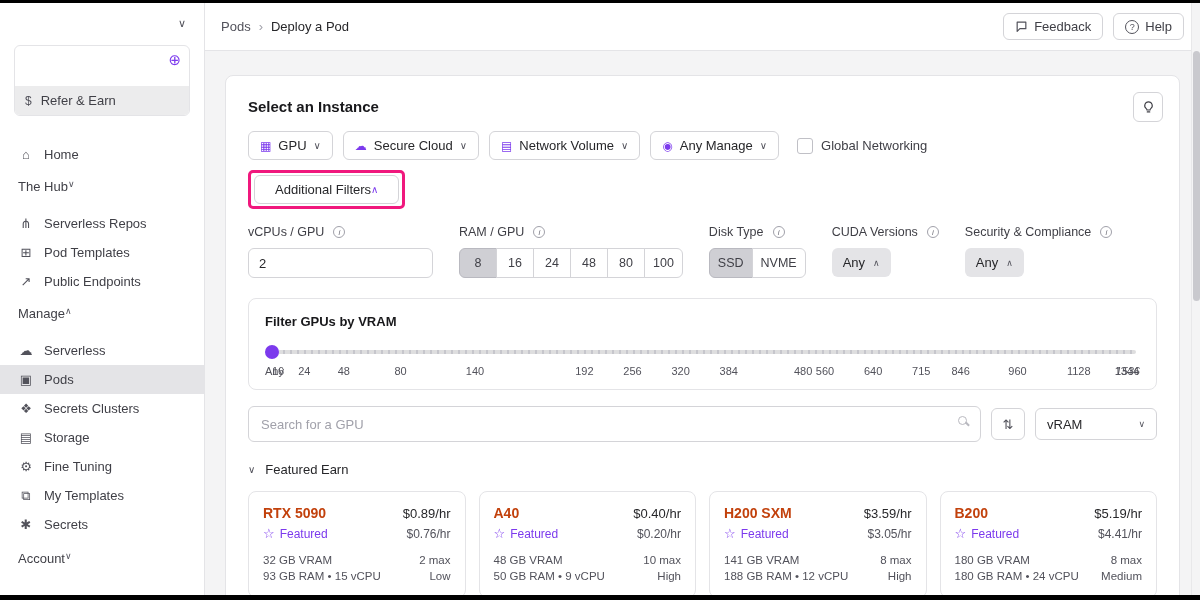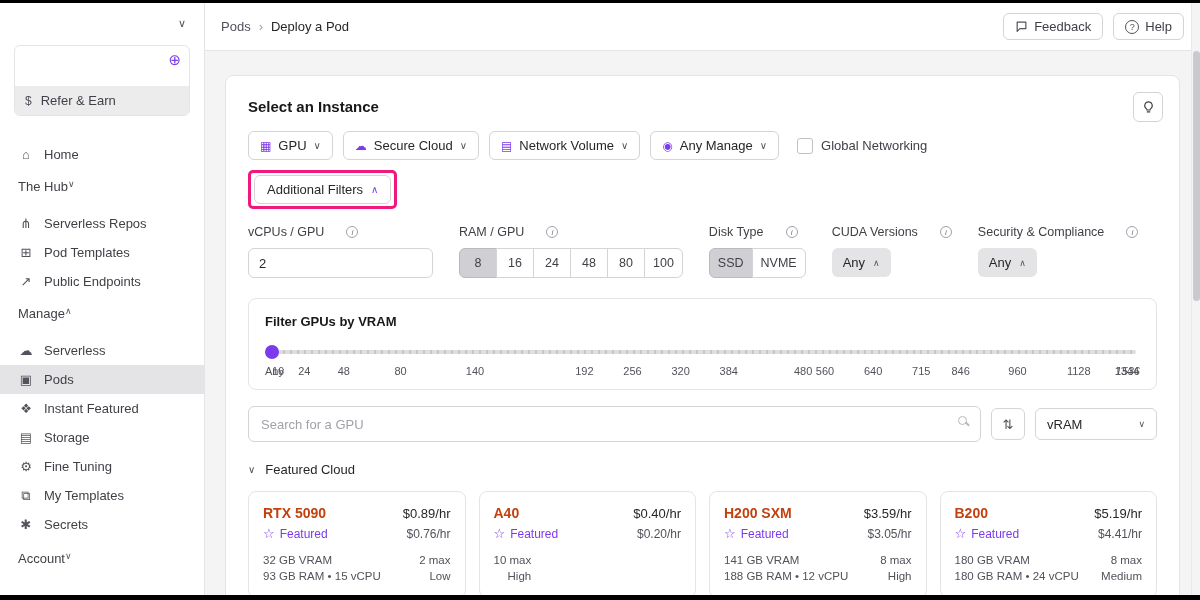--- a/index.html
+++ b/index.html
@@ -46,25 +46,25 @@
   .bulb-btn { position:absolute; top:16px; right:16px; width:30px; height:30px; border:1px solid #d4d4d8; border-radius:6px; background:#fff; display:flex; align-items:center; justify-content:center; cursor:pointer; }
 
   .pills-row { display:flex; align-items:center; gap:10px; margin-top:16px; }
   .pill { display:flex; align-items:center; gap:7px; border:1px solid #d4d4d8; border-radius:6px; background:#fff; padding:6px 11px; font:inherit; cursor:pointer; color:#27272a; }
   .pill .p-icon { color:var(--accent,#7c3aed); font-size:12px; }
   .pill .p-chev { color:#52525b; font-size:10px; }
   .gn-check { display:flex; align-items:center; gap:8px; margin-left:8px; cursor:pointer; }
   .checkbox { width:16px; height:16px; border:1.5px solid #c0c0c6; border-radius:3px; background:#fff; }
 
   .annotation { display:inline-block; border:3px solid var(--pink,#f0187d); border-radius:5px; padding:2px 3px; margin-top:10px; }
-  .af-btn { display:flex; align-items:center; gap:8px; border:1px solid #d4d4d8; border-radius:6px; background:#fff; padding:6px 12px; font:inherit; color:#27272a; cursor:pointer; }
+  .af-btn { display:flex; align-items:center; border:1px solid #d4d4d8; border-radius:6px; background:#fff; padding:6px 20px; font:inherit; color:#27272a; cursor:pointer; }
   .af-btn .af-chev { color:var(--accent,#7c3aed); font-size:10px; }
 
   .controls-row { display:flex; gap:26px; margin-top:16px; align-items:flex-start; }
-  .ctl-label { display:flex; align-items:center; gap:22px; color:#3f3f46; font-size:12.5px; margin-bottom:9px; }
+  .ctl-label { display:flex; align-items:center; gap:9px; color:#3f3f46; font-size:12.5px; margin-bottom:9px; }
   .info-icon { width:12px; height:12px; border:1px solid #a1a1aa; border-radius:50%; display:inline-flex; align-items:center; justify-content:center; font-size:8px; color:#71717a; font-style:italic; }
   .text-input { width:185px; height:30px; border:1px solid #d4d4d8; border-radius:6px; padding:0 10px; font:inherit; color:#27272a; }
   .seg { display:flex; }
   .seg-opt { min-width:38px; height:30px; border:1px solid #d4d4d8; margin-left:-1px; background:#fff; font:inherit; font-size:12.5px; color:#3f3f46; cursor:pointer; padding:0 8px; }
   .seg-opt:first-child { margin-left:0; border-radius:6px 0 0 6px; }
   .seg-opt:last-child { border-radius:0 6px 6px 0; }
   .seg-opt.seg-selected { background:#cfcfd4; border-color:#b9b9c0; }
   .gray-dd { display:inline-flex; align-items:center; gap:8px; background:#e4e4e7; border:none; border-radius:6px; padding:7px 11px; font:inherit; color:#27272a; cursor:pointer; }
   .gray-dd .dd-chev { font-size:9px; color:#52525b; }
 
@@ -155,21 +155,21 @@
         <div class="menu-item">
           <span class="mi-icon">☁</span>
           <span class="mi-label">Serverless</span>
         </div>
         <div class="menu-item selected">
           <span class="mi-icon">▣</span>
           <span class="mi-label">Pods</span>
         </div>
         <div class="menu-item">
           <span class="mi-icon">❖</span>
-          <span class="mi-label">Instant Featured</span>
+          <span class="mi-label">Secrets Clusters</span>
         </div>
         <div class="menu-item">
           <span class="mi-icon">▤</span>
           <span class="mi-label">Storage</span>
         </div>
         <div class="menu-item">
           <span class="mi-icon">⚙</span>
           <span class="mi-label">Fine Tuning</span>
         </div>
         <div class="menu-item">
@@ -345,21 +345,21 @@
             <span>⇅</span>
           </button>
           <button class="sortby-dd">
             <span>vRAM</span>
             <span class="dd-chev">∨</span>
           </button>
         </div>
 
         <div class="featured-header">
           <span class="fh-chev">∨</span>
-          <span class="featured-title">Featured Cloud</span>
+          <span class="featured-title">Featured Earn</span>
         </div>
 
         <div class="gpu-grid" id="gpu-grid">
             <div class="gpu-card">
               <div class="g-row">
                 <div class="g-name">RTX 5090</div>
                 <div class="g-price">$0.89/hr</div>
               </div>
               <div class="g-row2">
                 <div class="g-badge">
@@ -385,20 +385,24 @@
                 <div class="g-price">$0.40/hr</div>
               </div>
               <div class="g-row2">
                 <div class="g-badge">
                   <span class="star-icon">☆</span>
                   <span>Featured</span>
                 </div>
                 <div class="g-price2">$0.20/hr</div>
               </div>
               <div class="g-specs">
+                <div class="col-l">
+                  <div class="g-spec-line">48 GB VRAM</div>
+                  <div class="g-spec-line">50 GB RAM  •  9 vCPU</div>
+                </div>
                 <div class="col-r">
                   <div class="g-spec-line">10 max</div>
                   <div class="g-spec-line">High</div>
                 </div>
               </div>
             </div>
             <div class="gpu-card">
               <div class="g-row">
                 <div class="g-name">H200 SXM</div>
                 <div class="g-price">$3.59/hr</div>

